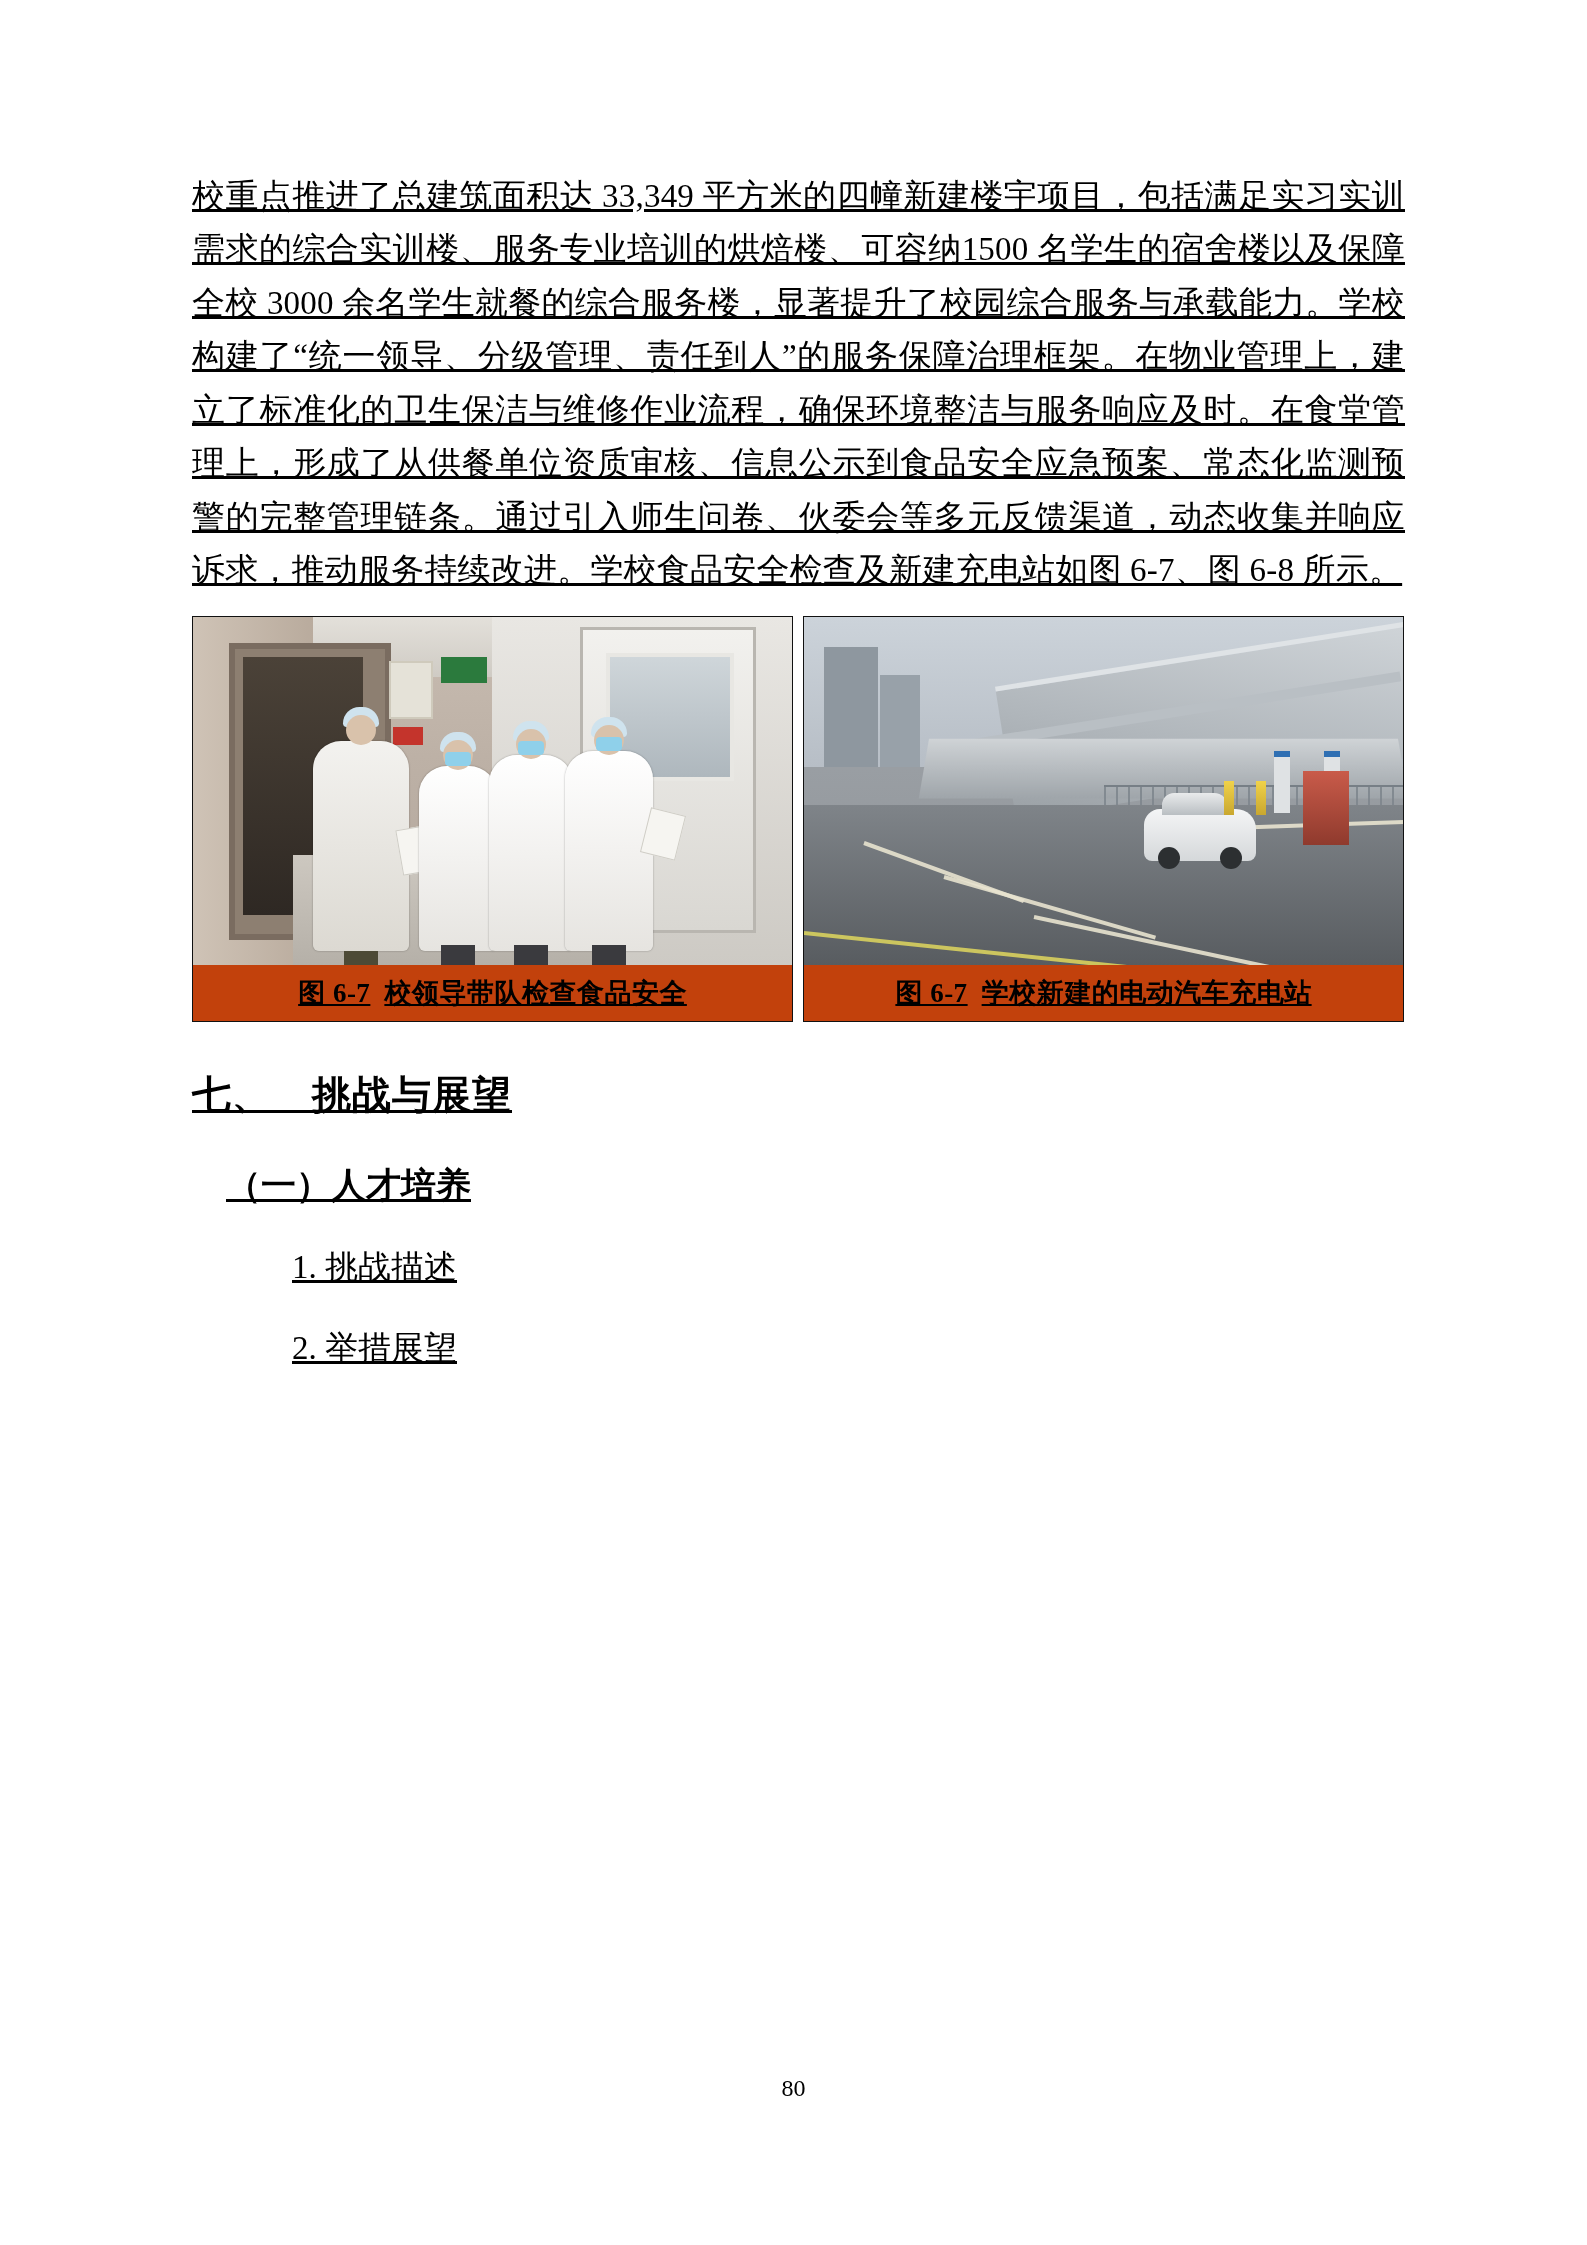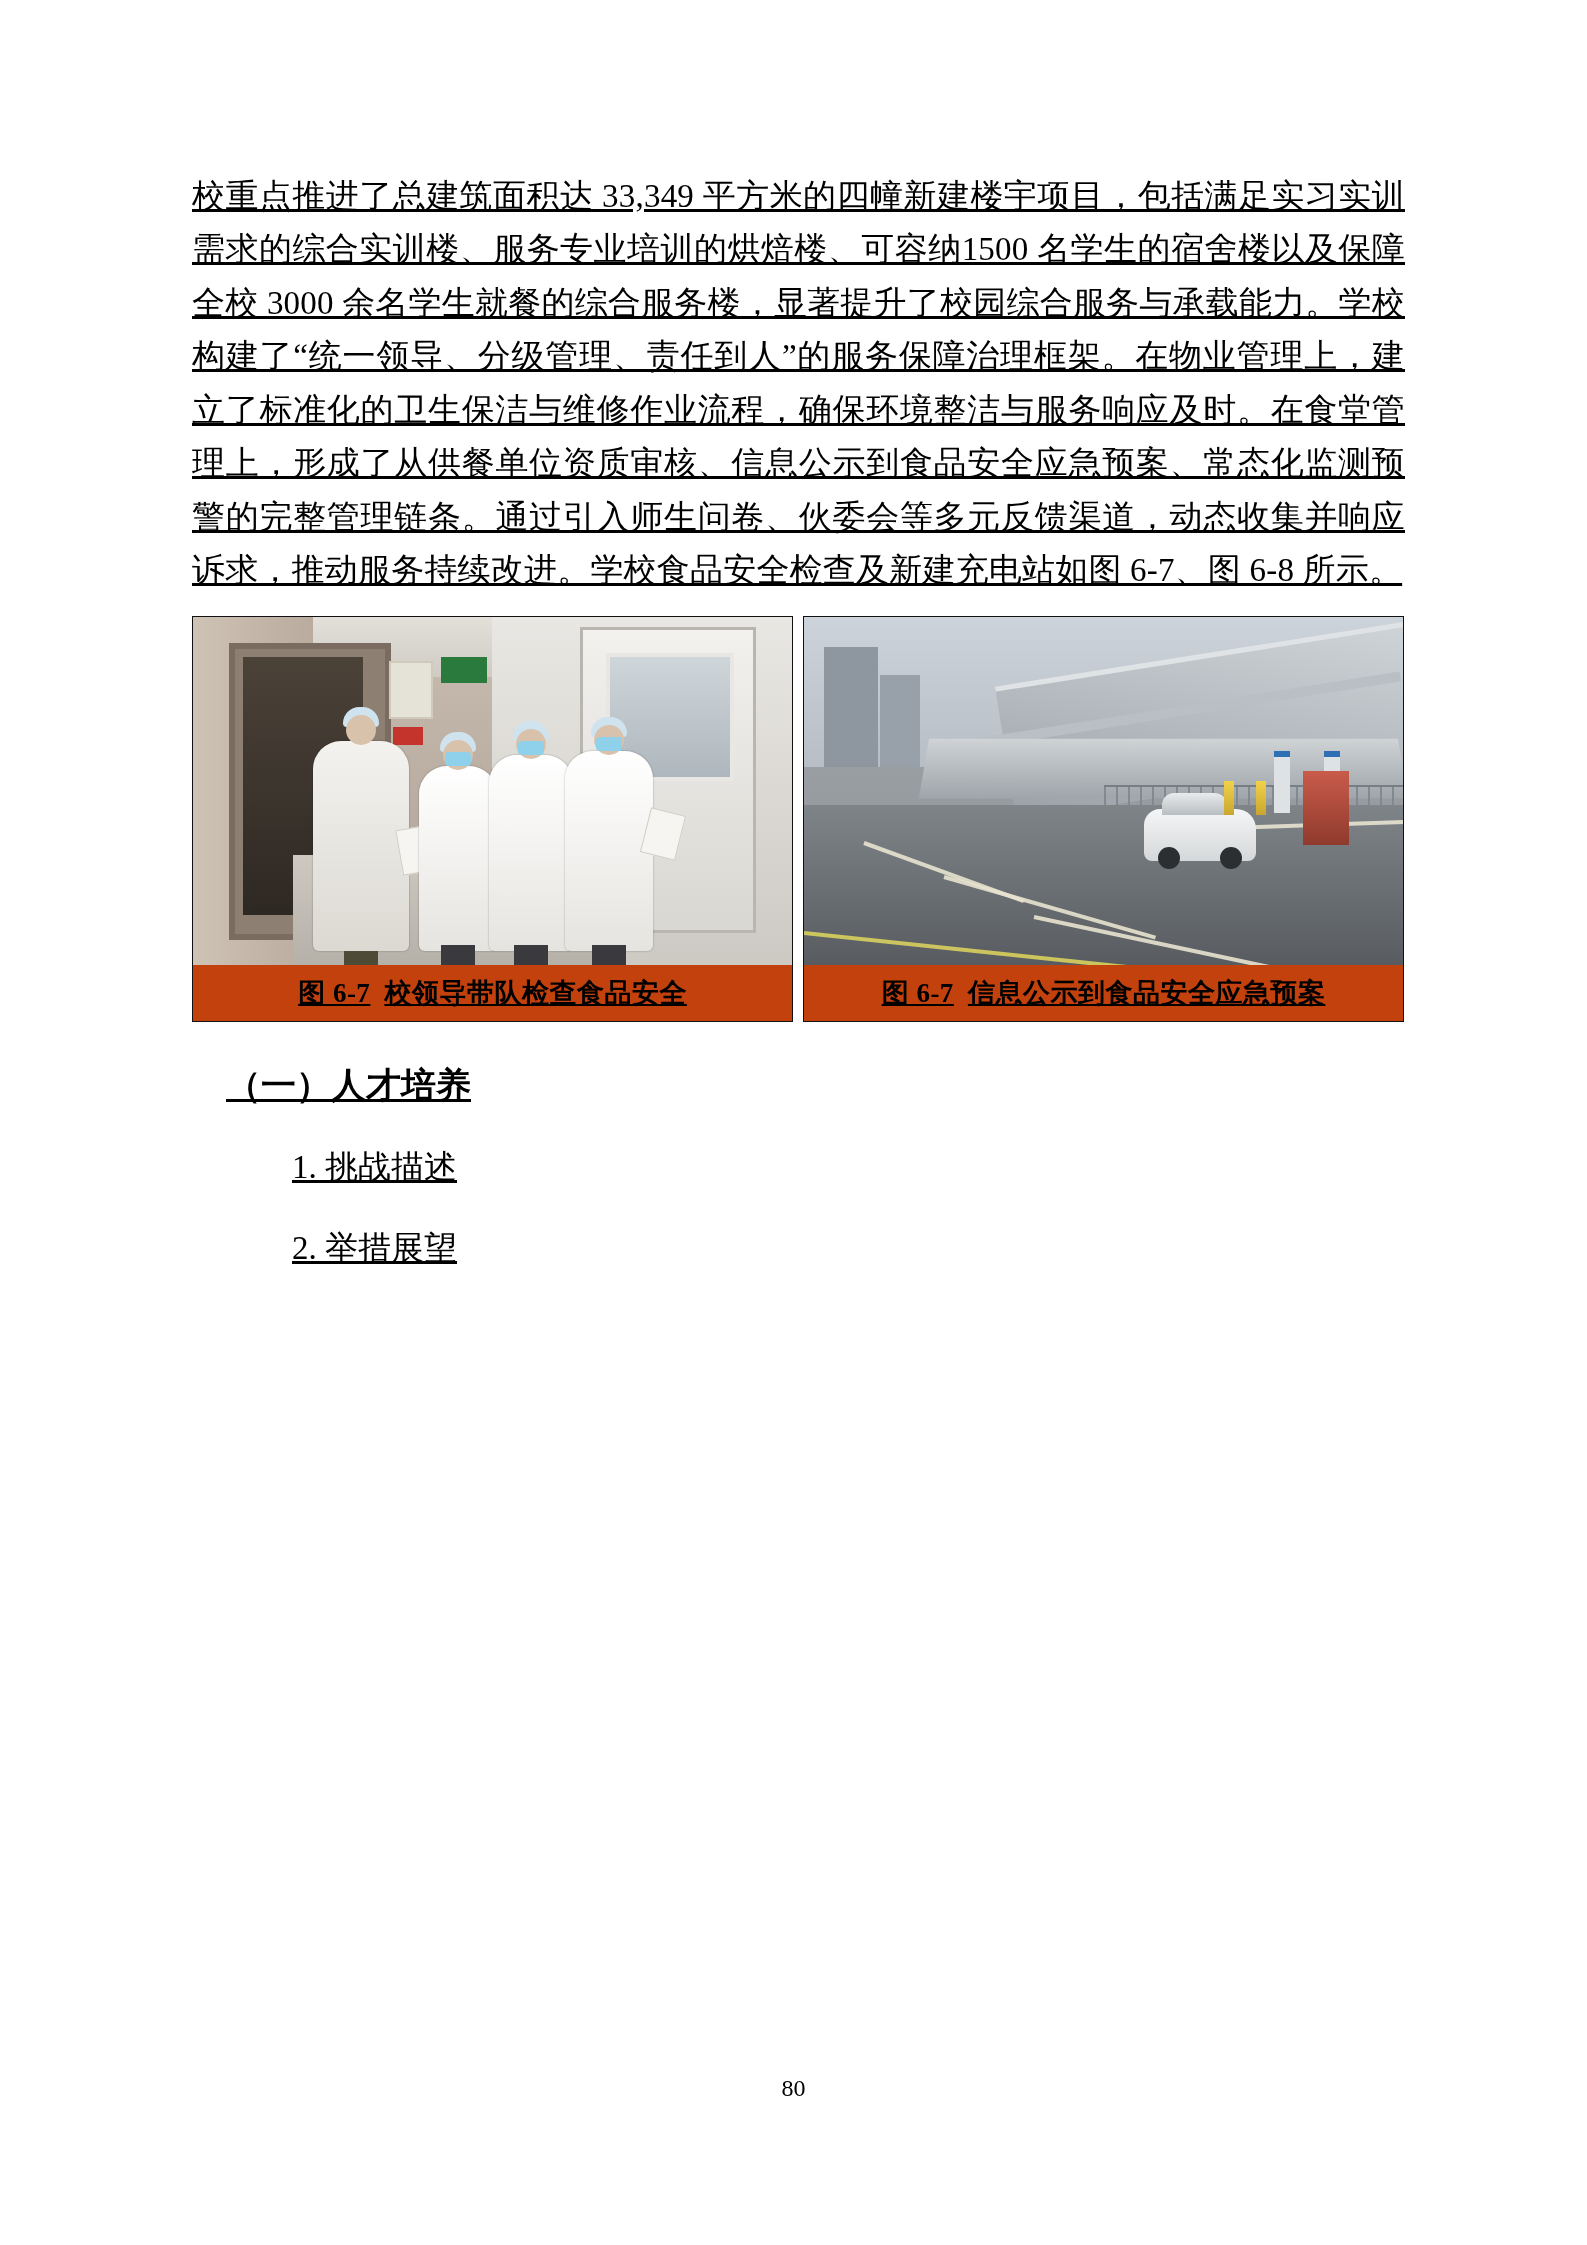--- a/index.html
+++ b/index.html
@@ -332,26 +332,27 @@
             <div class="wheel" style="left:14px;"></div>
             <div class="wheel" style="right:14px;"></div>
           </div>
           <div class="charger" style="left:470px;"></div>
           <div class="charger" style="left:520px;"></div>
           <div class="bollard" style="left:420px;"></div>
           <div class="bollard" style="left:452px;"></div>
           <div class="cabinet"></div>
         </div>
         <div class="fig-caption">
-          <span class="num">图 6-7</span><span>信息公示到食品安全应急预案</span>
+          <span class="num">图 6-7</span><span>学校新建的电动汽车充电站</span>
         </div>
       </div>
 
     </div>
 
+    <h2 class="section-heading">七、　挑战与展望</h2>
 
     <h3 class="sub-heading">（一）人才培养</h3>
 
     <h4 class="subsub-heading">1. 挑战描述</h4>
 
 
     <h4 class="subsub-heading">2. 举措展望</h4>
 
   </div>
 

